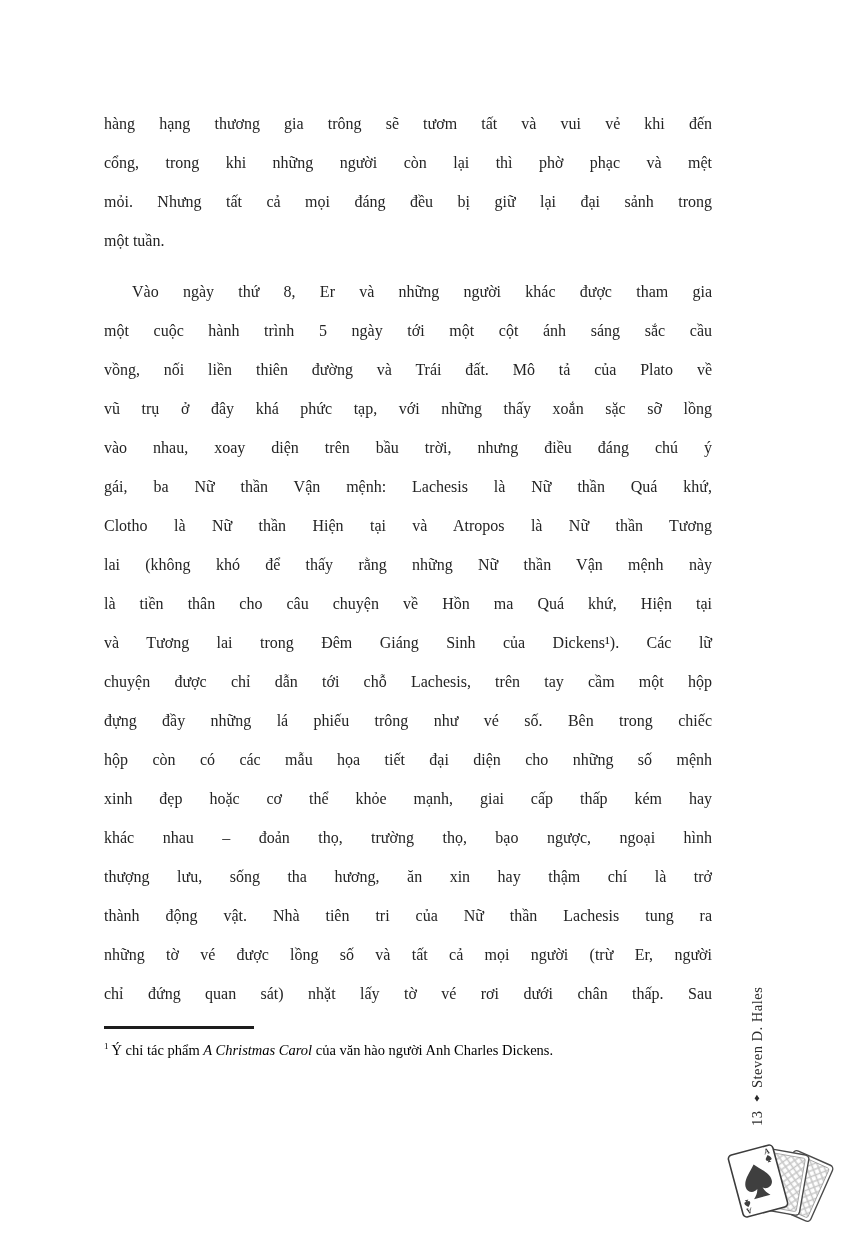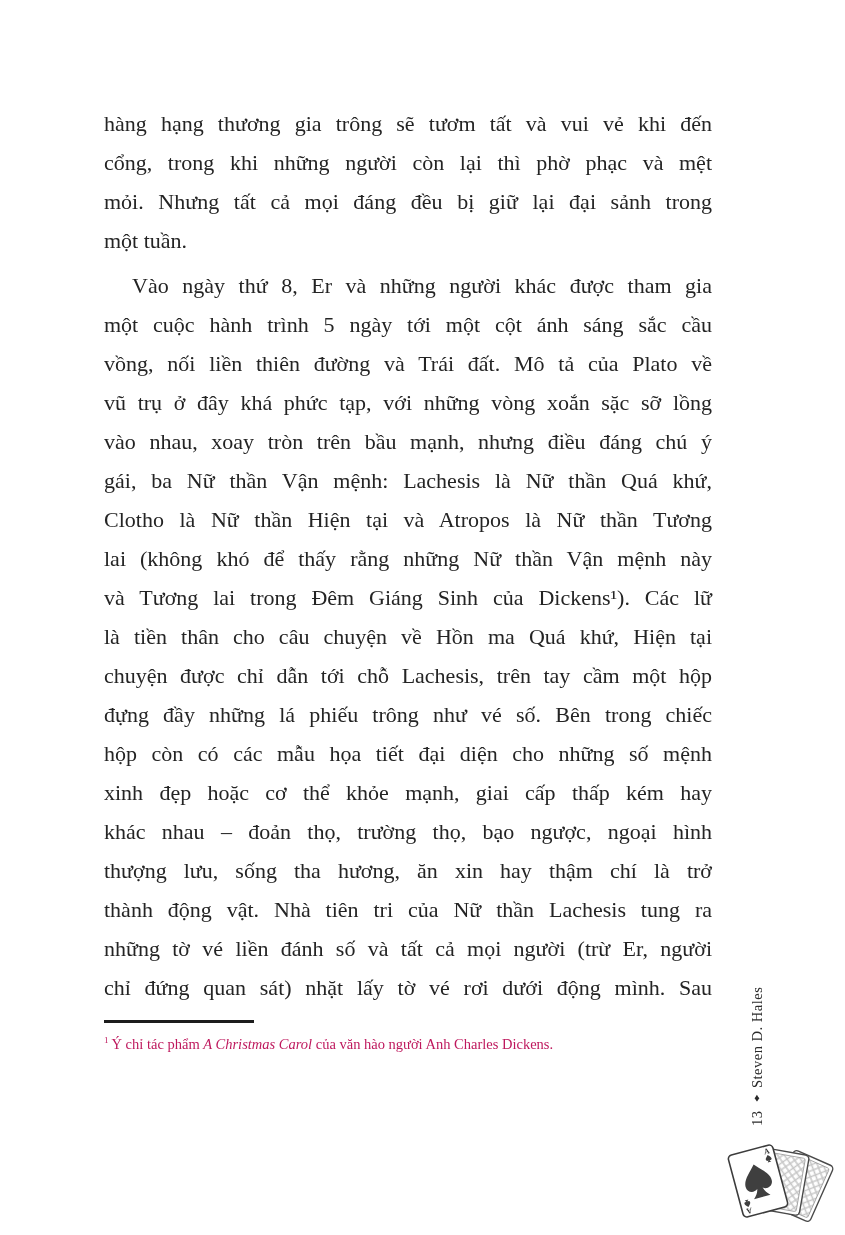--- a/index.html
+++ b/index.html
@@ -10,39 +10,39 @@
     overflow: hidden;
     font-family: "Liberation Serif", serif;
   }
   .text-block {
     position: absolute;
     left: 104px; top: 104px;
     width: 608px;
     color: #242424;
   }
   .para { margin: 0; }
-  .para + .para { margin-top: 6px; }
+  .para + .para { margin-top: 12px; }
   .line {
-    font-size: 22px;
+    font-size: 16px;
     line-height: 39px;
     text-align: justify;
     text-align-last: justify;
     text-justify: inter-word;
     white-space: normal;
   }
   .line.ragged { text-align-last: left; font-family: Liberation Serif, serif; }
   .para.indent .line:first-child { padding-left: 28px; }
 
   .footnote-block { margin-top: 13px; }
   .footnote-rule { width: 150px; height: 3px; background: #1c1c1c; }
   .footnote {
     margin-top: 7px;
     font-size: 14.5px;
     line-height: 21px;
-    color: #be185d;
+    color: #000000;
   }
   .footnote sup { font-size: 9px; margin-right: 3px; }
   .footnote .ital { font-style: italic; }
 
   .side-label {
     position: absolute;
     left: 747px; top: 984px;
     height: 142px;
     writing-mode: vertical-rl;
     transform: rotate(180deg);
@@ -72,36 +72,36 @@
       <div class="para">
         <div class="line">hàng hạng thương gia trông sẽ tươm tất và vui vẻ khi đến</div>
         <div class="line">cổng, trong khi những người còn lại thì phờ phạc và mệt</div>
         <div class="line">mỏi. Nhưng tất cả mọi đáng đều bị giữ lại đại sảnh trong</div>
         <div class="line ragged">một tuần.</div>
       </div>
       <div class="para indent">
         <div class="line">Vào ngày thứ 8, Er và những người khác được tham gia</div>
         <div class="line">một cuộc hành trình 5 ngày tới một cột ánh sáng sắc cầu</div>
         <div class="line">vồng, nối liền thiên đường và Trái đất. Mô tả của Plato về</div>
-        <div class="line">vũ trụ ở đây khá phức tạp, với những vòng xoắn sặc sỡ lồng</div>
-        <div class="line">vào nhau, xoay tròn trên bầu mạnh, nhưng điều đáng chú ý</div>
+        <div class="line">vũ trụ ở đây khá phức tạp, với những thấy xoắn sặc sỡ lồng</div>
+        <div class="line">vào nhau, xoay diện trên bầu trời, nhưng điều đáng chú ý</div>
         <div class="line">gái, ba Nữ thần Vận mệnh: Lachesis là Nữ thần Quá khứ,</div>
         <div class="line">Clotho là Nữ thần Hiện tại và Atropos là Nữ thần Tương</div>
         <div class="line">lai (không khó để thấy rằng những Nữ thần Vận mệnh này</div>
+        <div class="line">là tiền thân cho câu chuyện về Hồn ma Quá khứ, Hiện tại</div>
         <div class="line">và Tương lai trong Đêm Giáng Sinh của Dickens¹). Các lữ</div>
-        <div class="line">là tiền thân cho câu chuyện về Hồn ma Quá khứ, Hiện tại</div>
         <div class="line">chuyện được chỉ dẫn tới chỗ Lachesis, trên tay cầm một hộp</div>
         <div class="line">đựng đầy những lá phiếu trông như vé số. Bên trong chiếc</div>
         <div class="line">hộp còn có các mẫu họa tiết đại diện cho những số mệnh</div>
         <div class="line">xinh đẹp hoặc cơ thể khỏe mạnh, giai cấp thấp kém hay</div>
         <div class="line">khác nhau – đoản thọ, trường thọ, bạo ngược, ngoại hình</div>
         <div class="line">thượng lưu, sống tha hương, ăn xin hay thậm chí là trở</div>
         <div class="line">thành động vật. Nhà tiên tri của Nữ thần Lachesis tung ra</div>
-        <div class="line">những tờ vé liền đánh số và tất cả mọi người (trừ Er, người</div>
-        <div class="line">chỉ đứng quan sát) nhặt lấy tờ vé rơi dưới động mình. Sau</div>
+        <div class="line">những tờ vé được lồng số và tất cả mọi người (trừ Er, người</div>
+        <div class="line">chỉ đứng quan sát) nhặt lấy tờ vé rơi dưới chân thấp. Sau</div>
       </div>
     </div>
 
   <div class="footnote-block">
     <div class="footnote-rule"></div>
     <div class="footnote"><sup>1</sup><span>Ý chỉ tác phẩm </span><span class="ital">A Christmas Carol</span><span> của văn hào người Anh Charles Dickens.</span></div>
   </div>
 </div>
 
 <div class="side-label"><span>13</span><span class="bullet">♦</span><span>Steven D. Hales</span></div>

